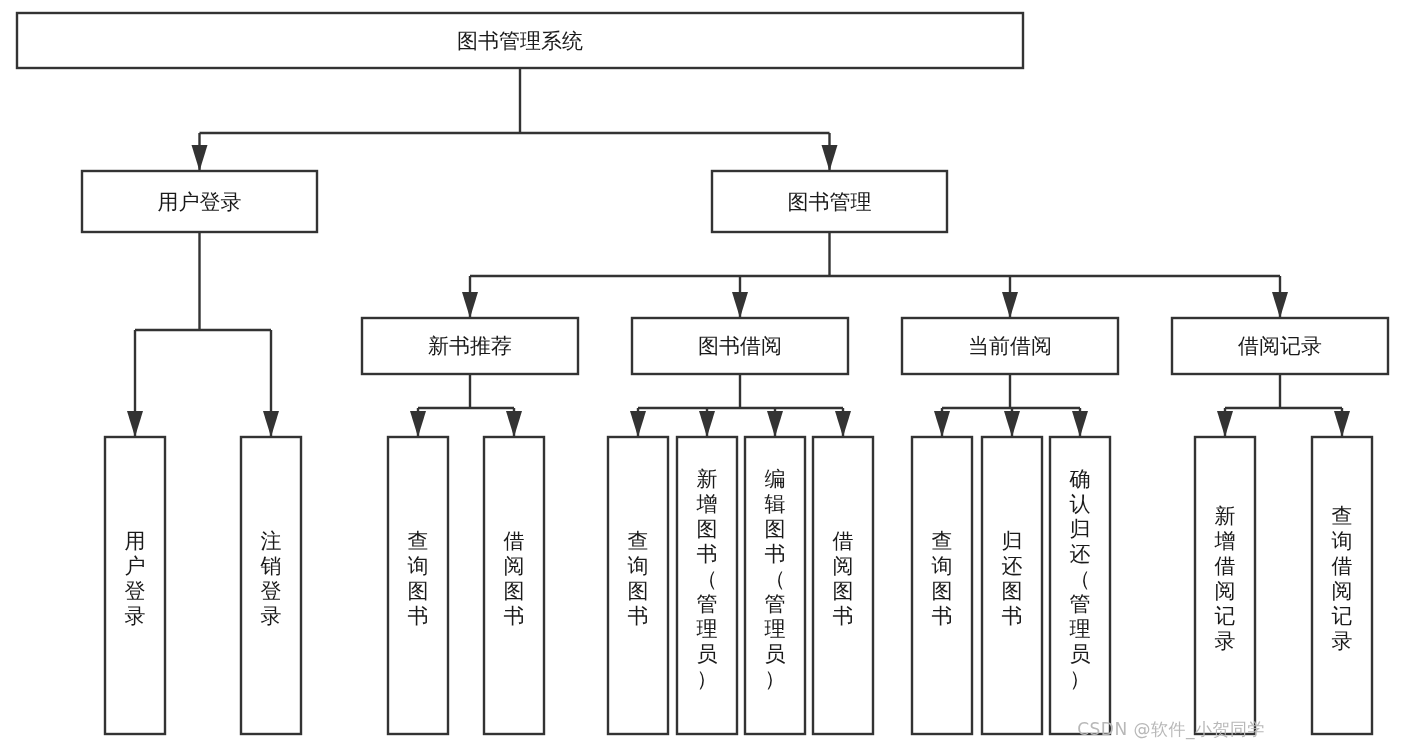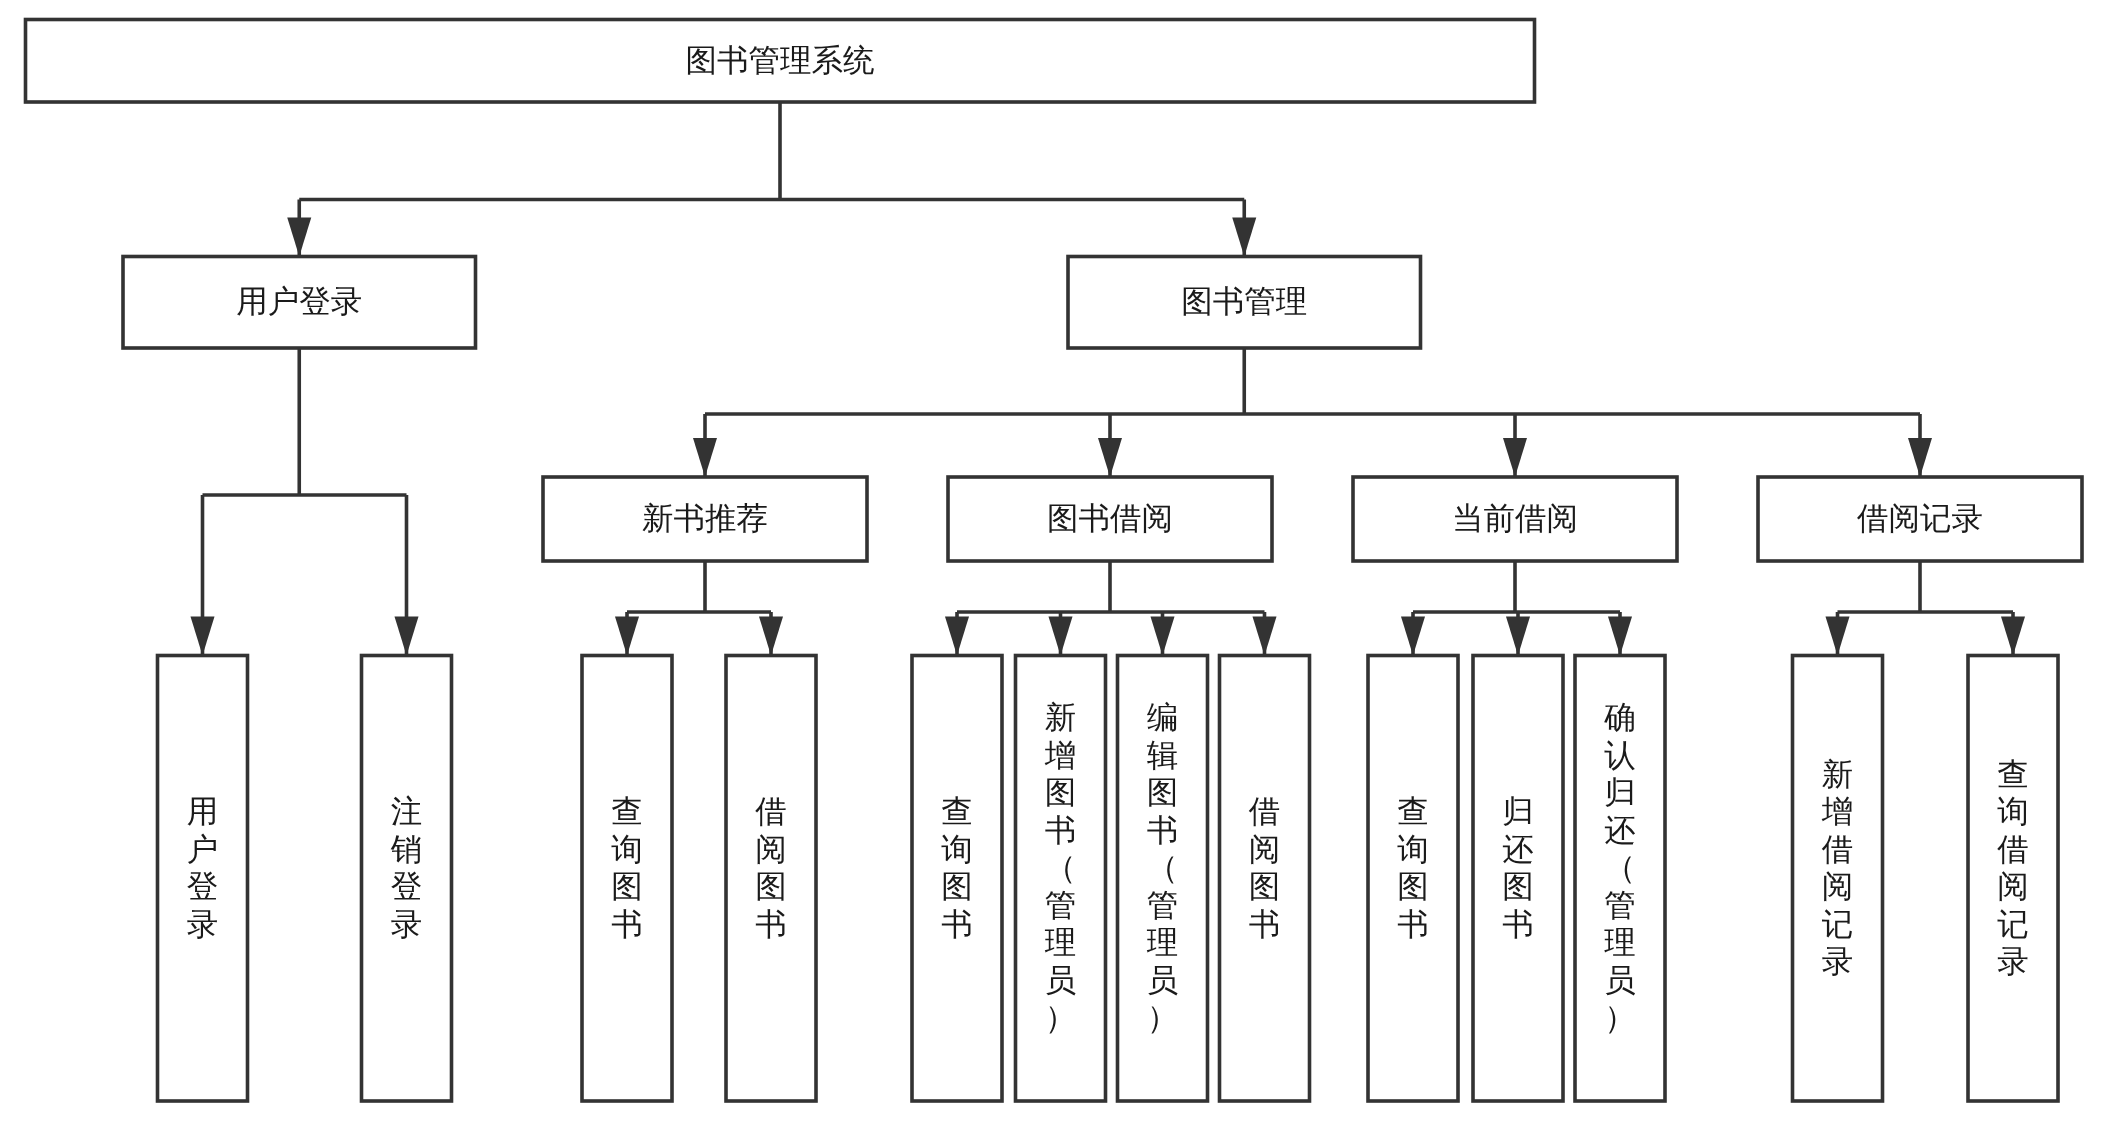--- a/index.html
+++ b/index.html
@@ -200,13 +200,14 @@
         <g>
           <rect x="1195" y="437" width="60" height="297" class="node-rect"></rect>
           <text class="node-label-v" x="1225"><tspan x="1225" y="523">新</tspan><tspan x="1225" y="548">增</tspan><tspan x="1225" y="573">借</tspan><tspan x="1225" y="598">阅</tspan><tspan x="1225" y="623">记</tspan><tspan x="1225" y="648">录</tspan></text>
         </g>
         <g>
           <rect x="1312" y="437" width="60" height="297" class="node-rect"></rect>
           <text class="node-label-v" x="1342"><tspan x="1342" y="523">查</tspan><tspan x="1342" y="548">询</tspan><tspan x="1342" y="573">借</tspan><tspan x="1342" y="598">阅</tspan><tspan x="1342" y="623">记</tspan><tspan x="1342" y="648">录</tspan></text>
         </g>
       </g>
   </svg>
+  <div class="watermark">CSDN @软件_小贺同学</div>
 </div>
 
 </body></html>

